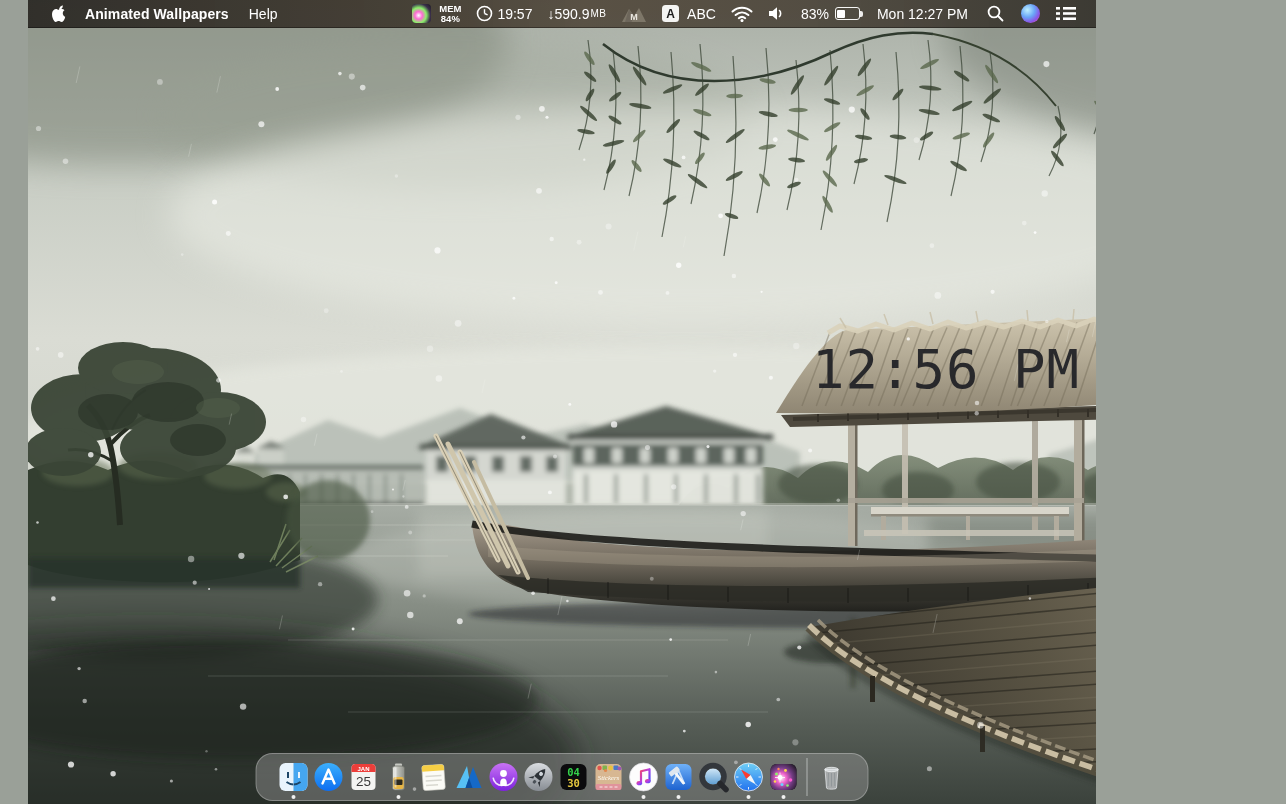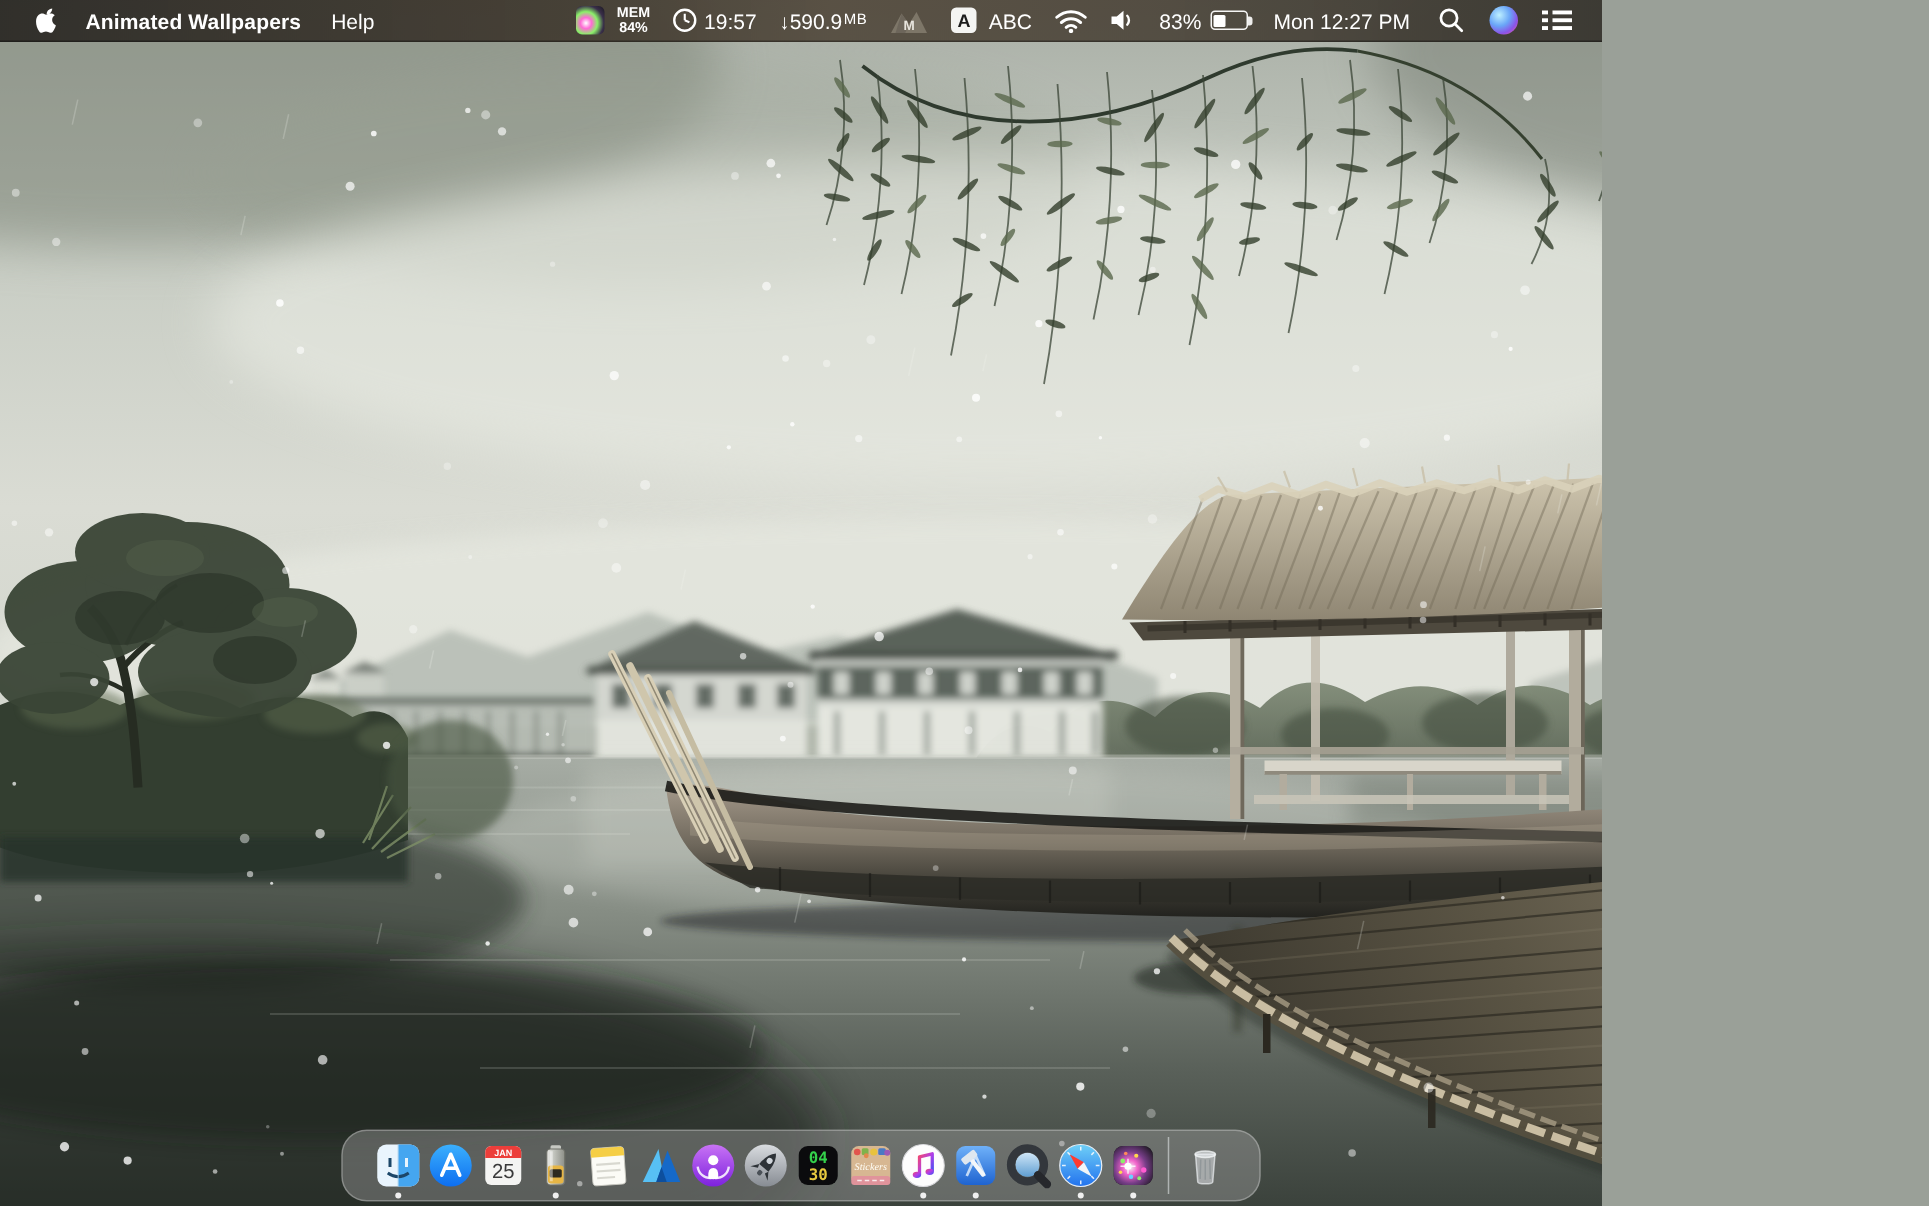--- a/index.html
+++ b/index.html
@@ -1,17 +1,17 @@
 <!DOCTYPE html>
 <html><head>
 <meta charset="utf-8">
 <style>
   html,body{margin:0;padding:0;width:1286px;height:804px;overflow:hidden;background:#9aa098;
     font-family:"Liberation Sans",sans-serif;-webkit-font-smoothing:antialiased;}
-  .stage{position:relative;width:1068px;height:804px;overflow:hidden;}
+  .stage{position:relative;width:1068px;height:804px;overflow:hidden;margin-left:28px;}
 
   
   .wallpaper{position:absolute;inset:0;}
 
   
   .menubar{position:absolute;top:0;left:0;right:0;height:28px;z-index:40;display:flex;align-items:center;
     padding:0 20px 0 24px;box-sizing:border-box;color:#fff;font-size:14px;
     background:linear-gradient(90deg,rgba(43,41,37,.94) 0%,rgba(64,57,47,.92) 35%,rgba(80,71,58,.90) 52%,rgba(74,67,56,.90) 72%,rgba(54,51,45,.93) 100%);
     border-bottom:1px solid rgba(0,0,0,.35);}
   .mb-left{display:flex;align-items:center;}
@@ -761,20 +761,21 @@
             <rect x="7" y="1" width="13" height="2.6" fill="#fff"></rect>
           <rect x="0" y="6.2" width="4" height="2.6" fill="#fff"></rect>
             <rect x="7" y="6.2" width="13" height="2.6" fill="#fff"></rect>
           <rect x="0" y="11.4" width="4" height="2.6" fill="#fff"></rect>
             <rect x="7" y="11.4" width="13" height="2.6" fill="#fff"></rect>
         </svg>
       </span>
     </div>
   </div>
 
+  <div class="clock-overlay">12:56 PM</div>
   <div class="grid-btn">
     <span></span>
       <span></span>
     <span></span>
       <span></span>
   </div>
 
   <div class="dock">
 
     <div class="dock-item running">

